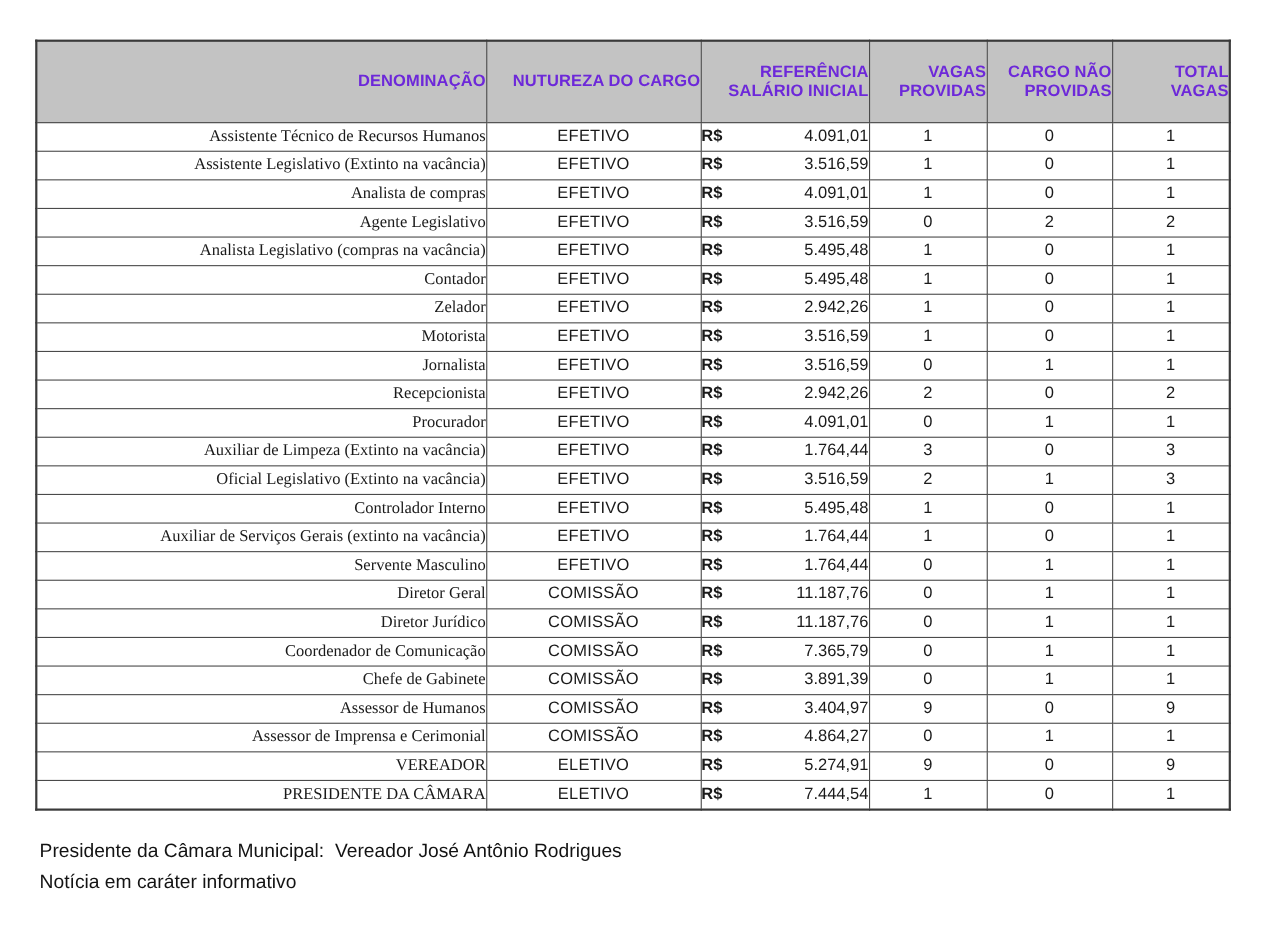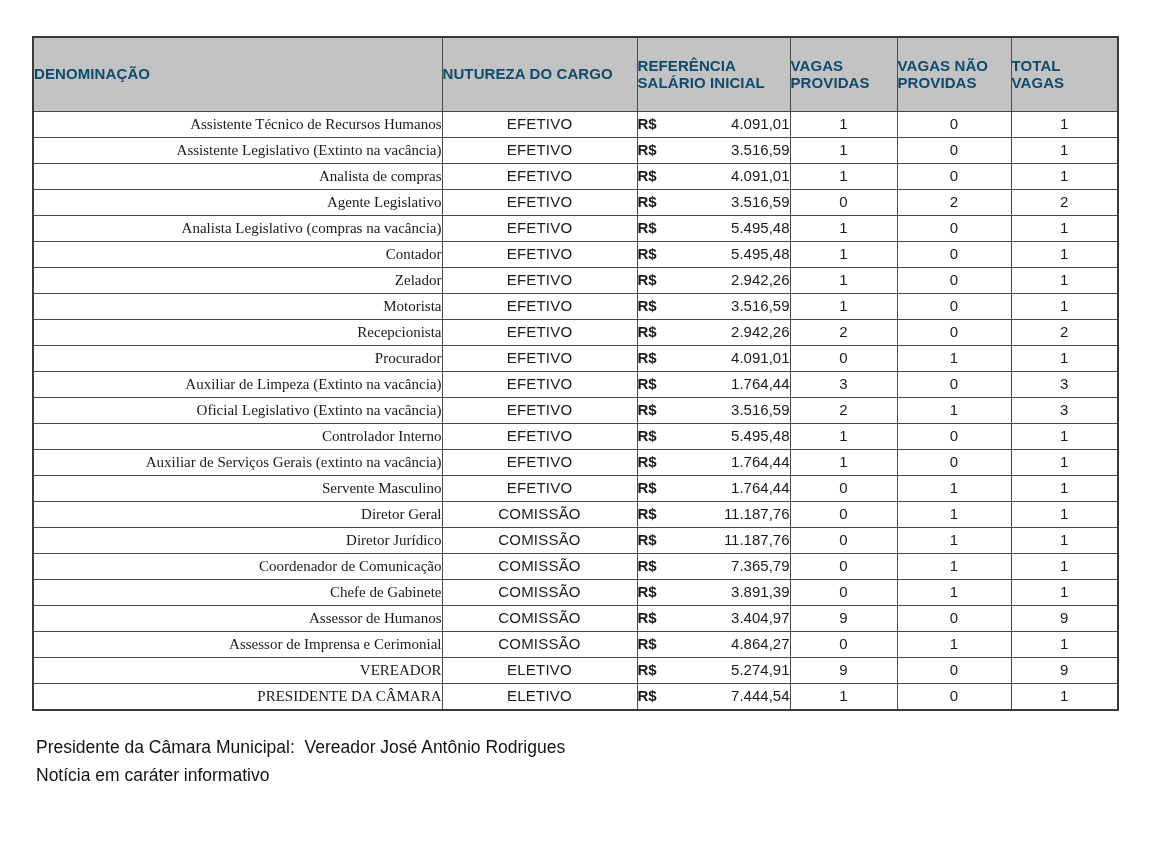--- a/index.html
+++ b/index.html
@@ -44,24 +44,24 @@
     padding: 0;
     font-size: 15px;
     line-height: 1.12;
     vertical-align: middle;
   }
 
   thead th {
     background: #c3c3c3;
     height: 73px;
     font-weight: bold;
-    text-align: left;
+    text-align: right;
     font-size: 14.5px;
     letter-spacing: 0.1px;
-    color: #0c4a6e;
+    color: #6d28d9;
     padding: 2px 4px;
     border: 1px solid #3c3c3c;
   }
   thead th .hl { display: block; white-space: nowrap; }
 
   tbody tr { height: 26px; }
 
   td.denom {
     text-align: right;
     padding-left: 5px;
@@ -125,21 +125,21 @@
         </th>
         <th>
           <span class="hl">REFERÊNCIA</span>
           <span class="hl">SALÁRIO INICIAL</span>
         </th>
         <th>
           <span class="hl">VAGAS</span>
           <span class="hl">PROVIDAS</span>
         </th>
         <th>
-          <span class="hl">VAGAS NÃO</span>
+          <span class="hl">CARGO NÃO</span>
           <span class="hl">PROVIDAS</span>
         </th>
         <th>
           <span class="hl">TOTAL</span>
           <span class="hl">VAGAS</span>
         </th>
       </tr>
     </thead>
     <tbody id="table-body">
         <tr>
@@ -237,20 +237,33 @@
           <td class="denom">Motorista</td>
           <td class="natureza">EFETIVO</td>
           <td class="ref">
             <span class="refwrap">
               <span class="cur">R$</span>
               <span class="amt">3.516,59</span>
             </span>
           </td>
           <td class="num">1</td>
           <td class="num">0</td>
+          <td class="num">1</td>
+        </tr>
+        <tr>
+          <td class="denom">Jornalista</td>
+          <td class="natureza">EFETIVO</td>
+          <td class="ref">
+            <span class="refwrap">
+              <span class="cur">R$</span>
+              <span class="amt">3.516,59</span>
+            </span>
+          </td>
+          <td class="num">0</td>
+          <td class="num">1</td>
           <td class="num">1</td>
         </tr>
         <tr>
           <td class="denom">Recepcionista</td>
           <td class="natureza">EFETIVO</td>
           <td class="ref">
             <span class="refwrap">
               <span class="cur">R$</span>
               <span class="amt">2.942,26</span>
             </span>

